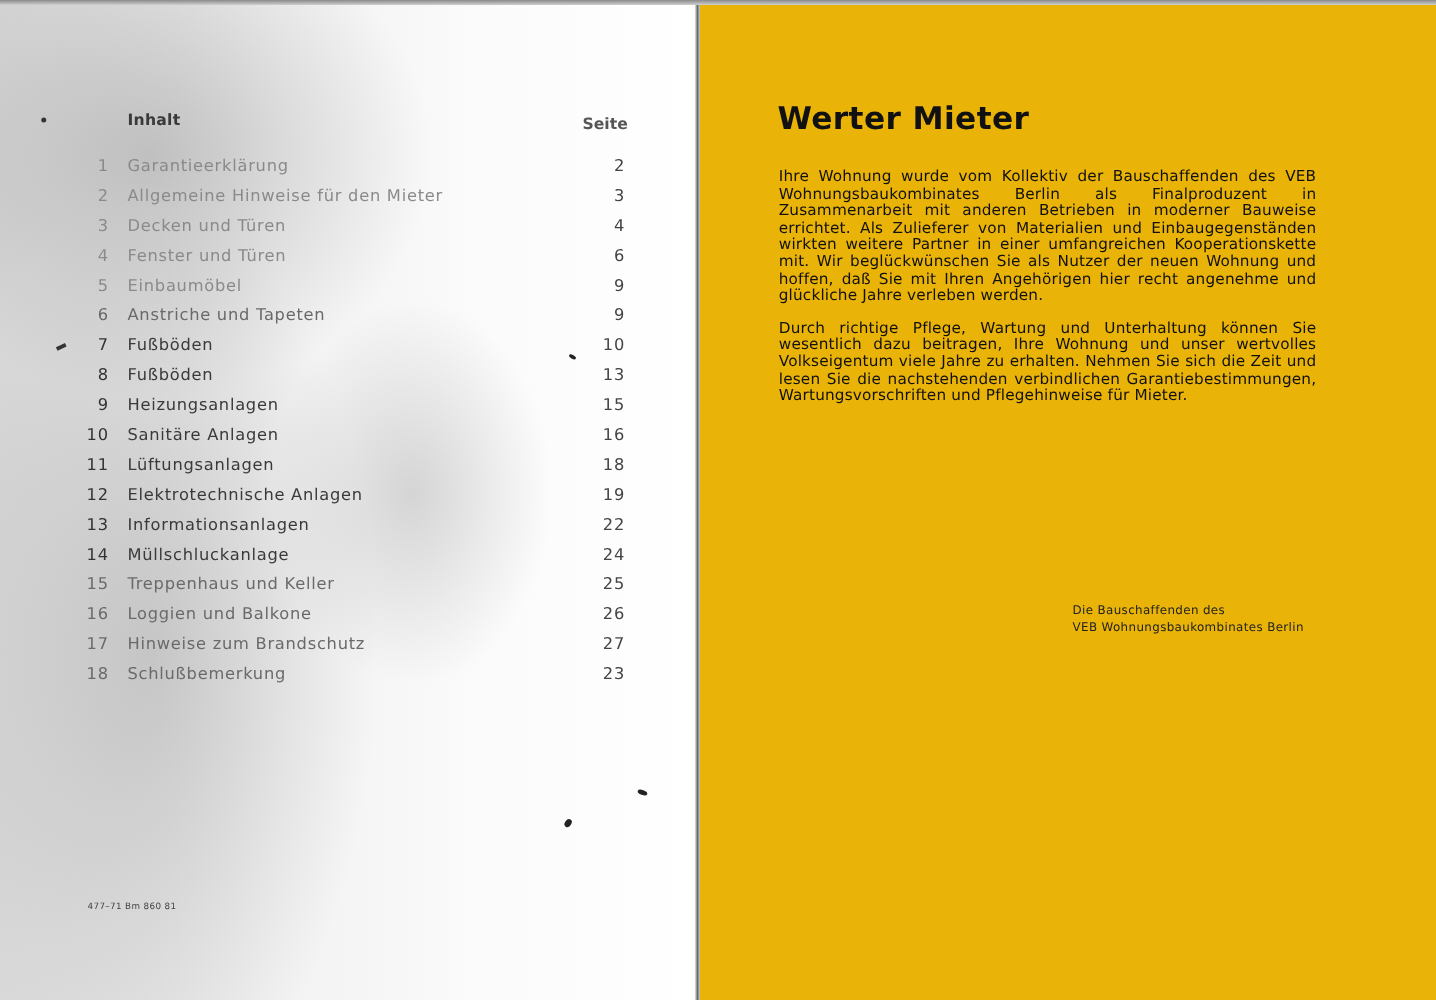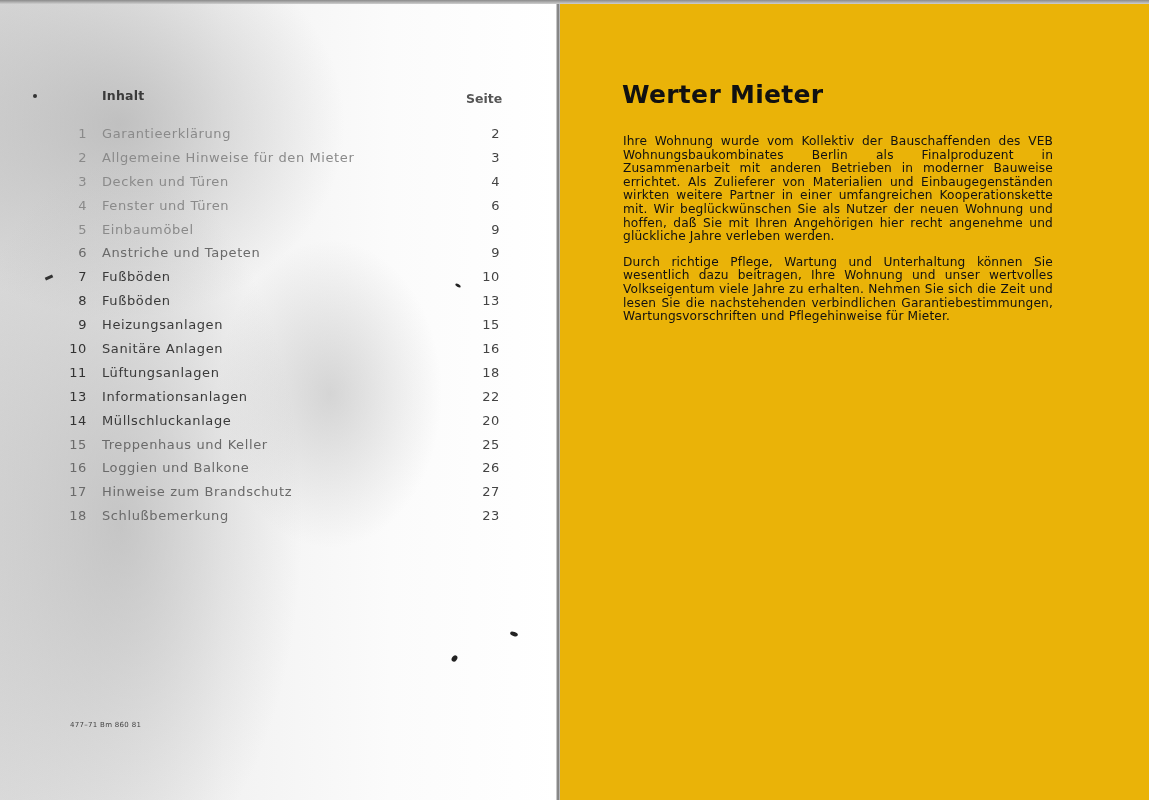--- a/index.html
+++ b/index.html
@@ -151,28 +151,33 @@
         <span class="toc-num">10</span>
         <span class="toc-label">Sanitäre Anlagen</span>
         <span class="toc-page">16</span>
       </div>
       <div class="toc-row">
         <span class="toc-num">11</span>
         <span class="toc-label">Lüftungsanlagen</span>
         <span class="toc-page">18</span>
       </div>
       <div class="toc-row">
+        <span class="toc-num">12</span>
+        <span class="toc-label">Elektrotechnische Anlagen</span>
+        <span class="toc-page">19</span>
+      </div>
+      <div class="toc-row">
         <span class="toc-num">13</span>
         <span class="toc-label">Informationsanlagen</span>
         <span class="toc-page">22</span>
       </div>
       <div class="toc-row">
         <span class="toc-num">14</span>
         <span class="toc-label">Müllschluckanlage</span>
-        <span class="toc-page">20</span>
+        <span class="toc-page">24</span>
       </div>
       <div class="toc-row mid">
         <span class="toc-num">15</span>
         <span class="toc-label">Treppenhaus und Keller</span>
         <span class="toc-page">25</span>
       </div>
       <div class="toc-row mid">
         <span class="toc-num">16</span>
         <span class="toc-label">Loggien und Balkone</span>
         <span class="toc-page">26</span>
@@ -198,14 +203,18 @@
   </div>
 
   <div class="gutter"></div>
 
   <div class="page-right">
     <div class="heading">Werter Mieter</div>
     <div class="body-text">
       <p>Ihre Wohnung wurde vom Kollektiv der Bauschaffenden des VEB Wohnungsbaukombinates Berlin als Finalproduzent in Zusammenarbeit mit anderen Betrieben in moderner Bauweise errichtet. Als Zulieferer von Materialien und Einbaugegenständen wirkten weitere Partner in einer umfangreichen Kooperationskette mit. Wir beglückwünschen Sie als Nutzer der neuen Wohnung und hoffen, daß Sie mit Ihren Angehörigen hier recht angenehme und glückliche Jahre verleben werden.</p>
       <p>Durch richtige Pflege, Wartung und Unterhaltung können Sie wesentlich dazu beitragen, Ihre Wohnung und unser wertvolles Volkseigentum viele Jahre zu erhalten. Nehmen Sie sich die Zeit und lesen Sie die nachstehenden verbindlichen Garantiebestimmungen, Wartungsvorschriften und Pflegehinweise für Mieter.</p>
     </div>
+    <div class="signature">
+      <div>Die Bauschaffenden des</div>
+      <div>VEB Wohnungsbaukombinates Berlin</div>
+    </div>
   </div>
 </div>
 
 </body></html>

